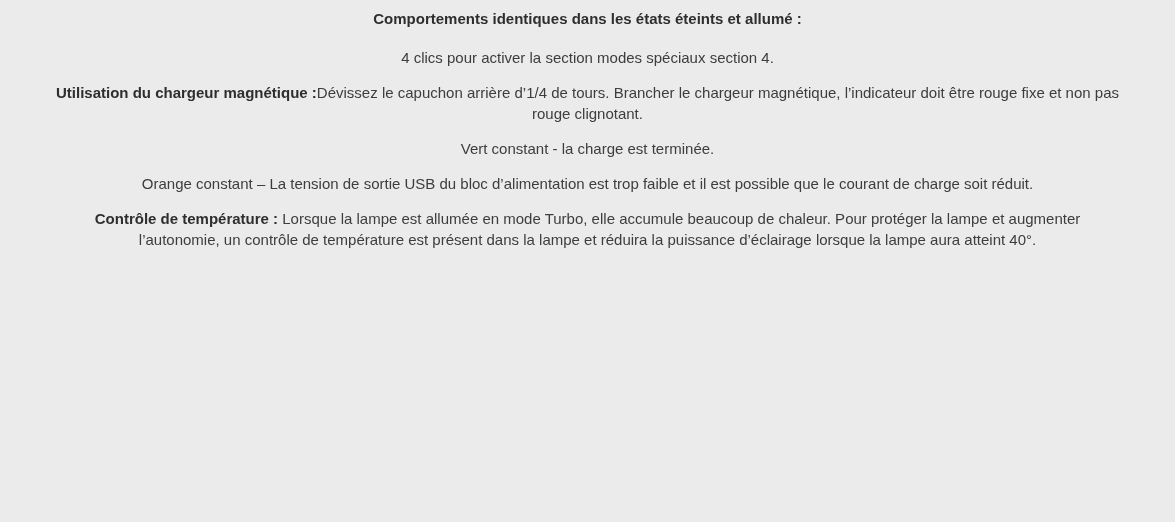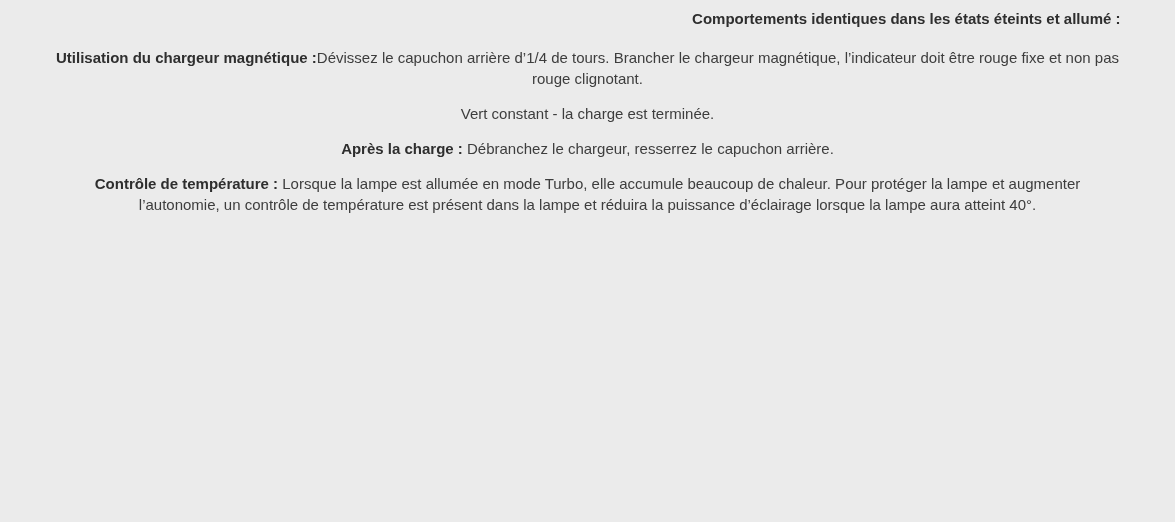--- a/index.html
+++ b/index.html
@@ -23,43 +23,43 @@
     text-align: center;
   }
   .doc p {
     margin: 0 0 14px 0;
   }
   .doc p.gap-top {
     margin-top: 12px;
   }
   .doc p.gap-bottom {
     margin-bottom: 18px;
-    text-align: right;
   }
   .lead {
     font-weight: 700;
     color: #2e2e2e;
   }
 </style>
 </head>
 <body>
 
 <div class="doc">
 
   <p class="gap-bottom"><span class="lead">Comportements identiques dans les états éteints et allumé :</span></p>
 
 
 
+  <p><span>4 clics pour activer la section modes spéciaux section 4.</span></p>
 
   <p class="gap-top"><span class="lead">Utilisation du chargeur magnétique :</span><span>Dévissez le capuchon arrière d’1/4 de tours. Brancher le chargeur magnétique, l’indicateur doit être rouge fixe et non pas rouge clignotant.</span></p>
 
 
   <p><span>Vert constant - la charge est terminée.</span></p>
 
+  <p><span>Orange constant – La tension de sortie USB du bloc d’alimentation est trop faible et il est possible que le courant de charge soit réduit.</span></p>
 
 
 
-  <p><span class="lead">Après la charge :</span><span> Débranchez le chargeur, resserrez le capuchon arrière.</span></p>
 
   <p><span class="lead">Contrôle de température :</span><span> Lorsque la lampe est allumée en mode Turbo, elle accumule beaucoup de chaleur. Pour protéger la lampe et augmenter l’autonomie, un contrôle de température est présent dans la lampe et réduira la puissance d’éclairage lorsque la lampe aura atteint 40°.</span></p>
 
 
 </div>
 
 </body></html>

